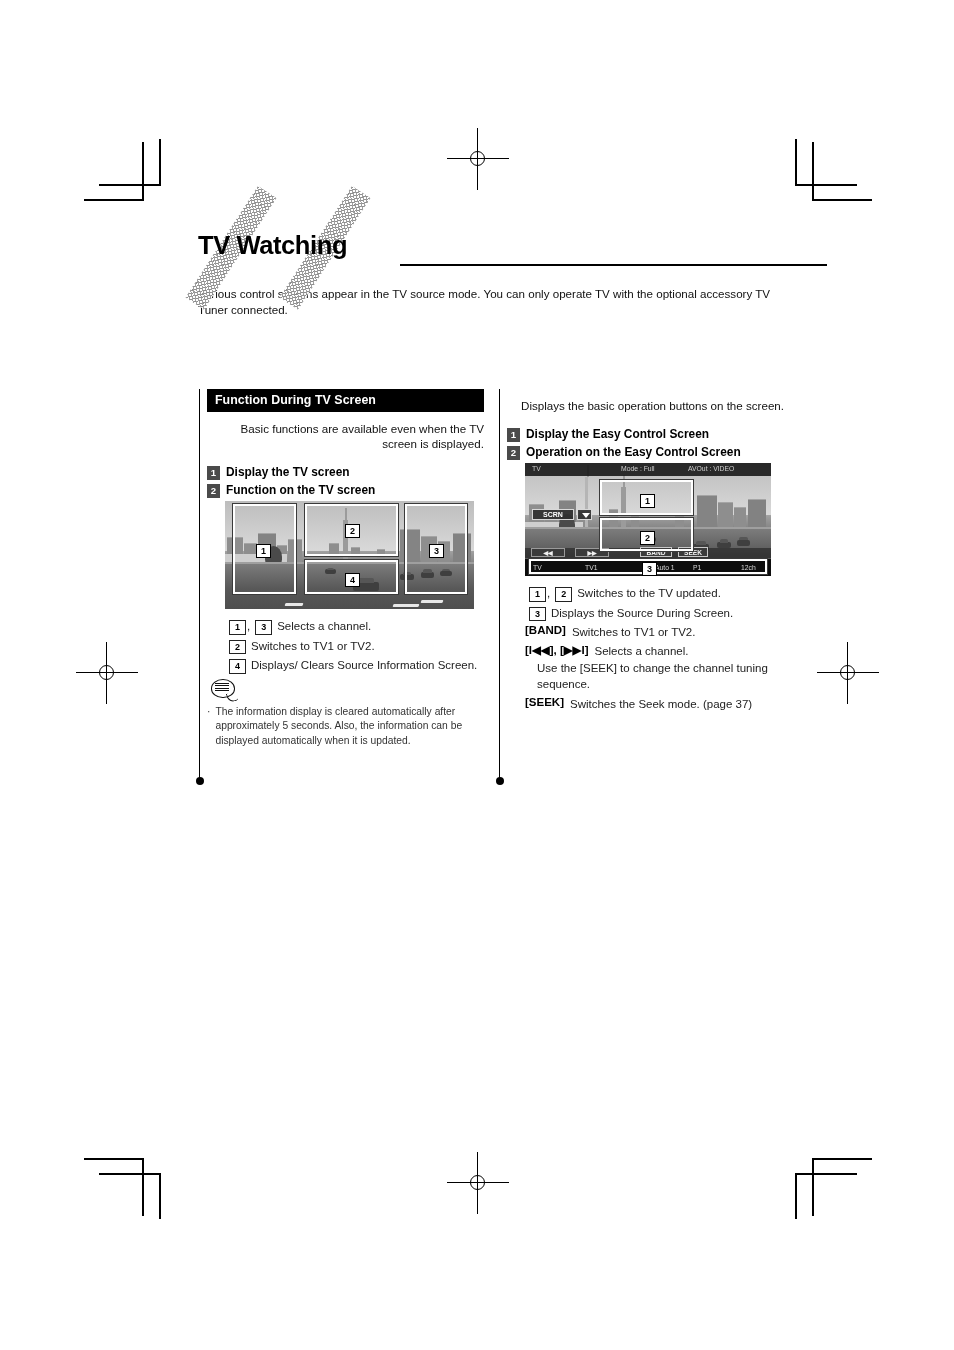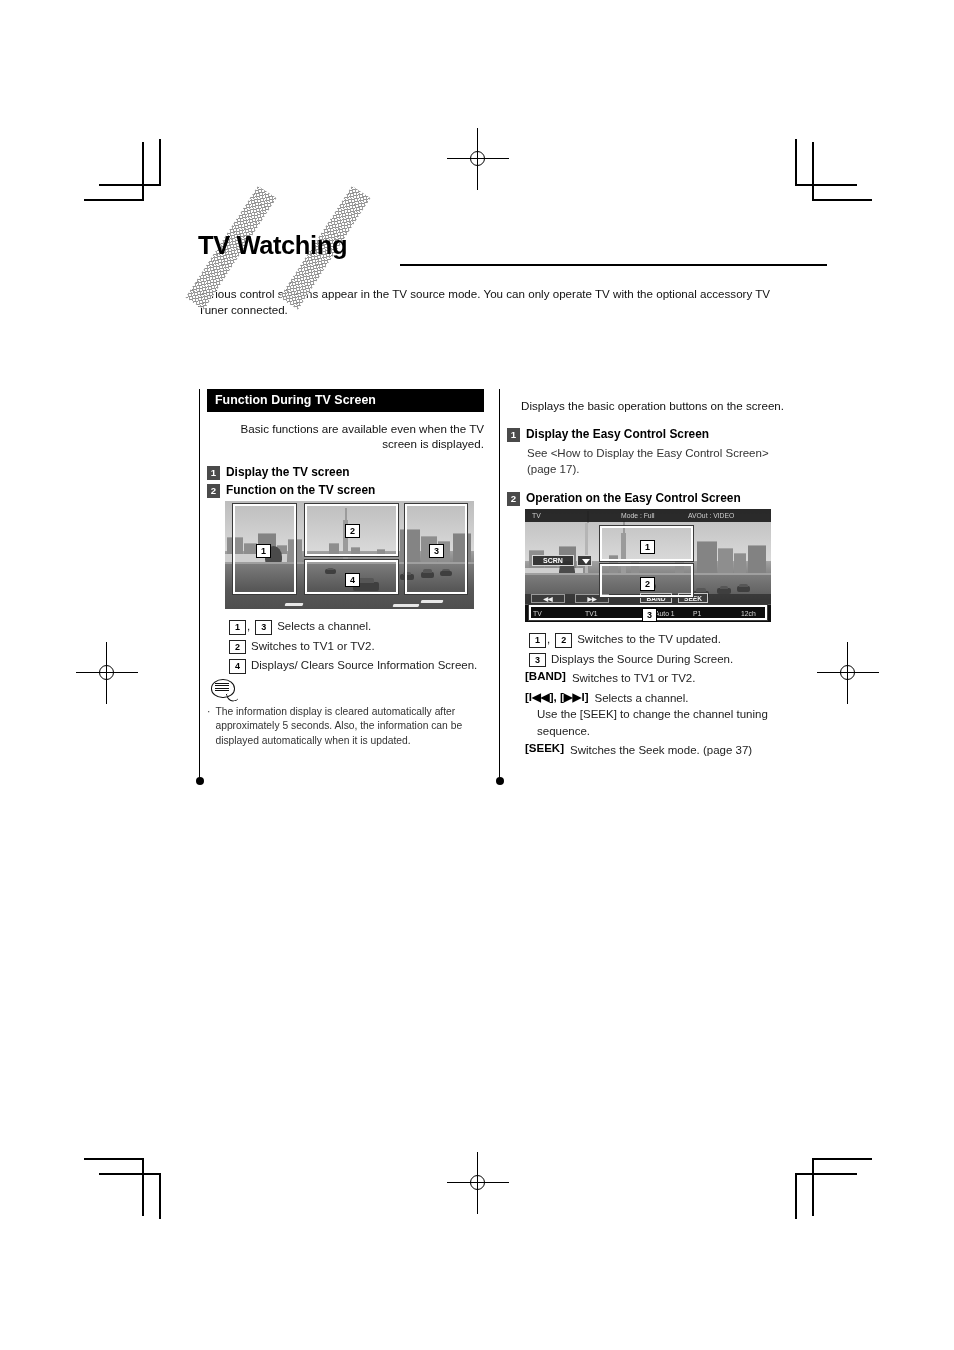--- a/index.html
+++ b/index.html
@@ -328,21 +328,20 @@
     </div>
 
 
     <div class="sec-body">
       <p class="para">Displays the basic operation buttons on the screen.</p>
 
       <div class="step">
         <span class="step-num">1</span>
         <span class="step-title">Display the Easy Control Screen</span>
       </div>
-      <div class="step-text">See &lt;How to Display the Easy Control Screen&gt; (page 17).</div>
 
       <div class="step">
         <span class="step-num">2</span>
         <span class="step-title">Operation on the Easy Control Screen</span>
       </div>
 
       <div class="shot shotB">
         <div class="photo">
           <div class="sky"></div>
           <div class="bld" style="left:4px;width:15px;height:24px;"></div>

